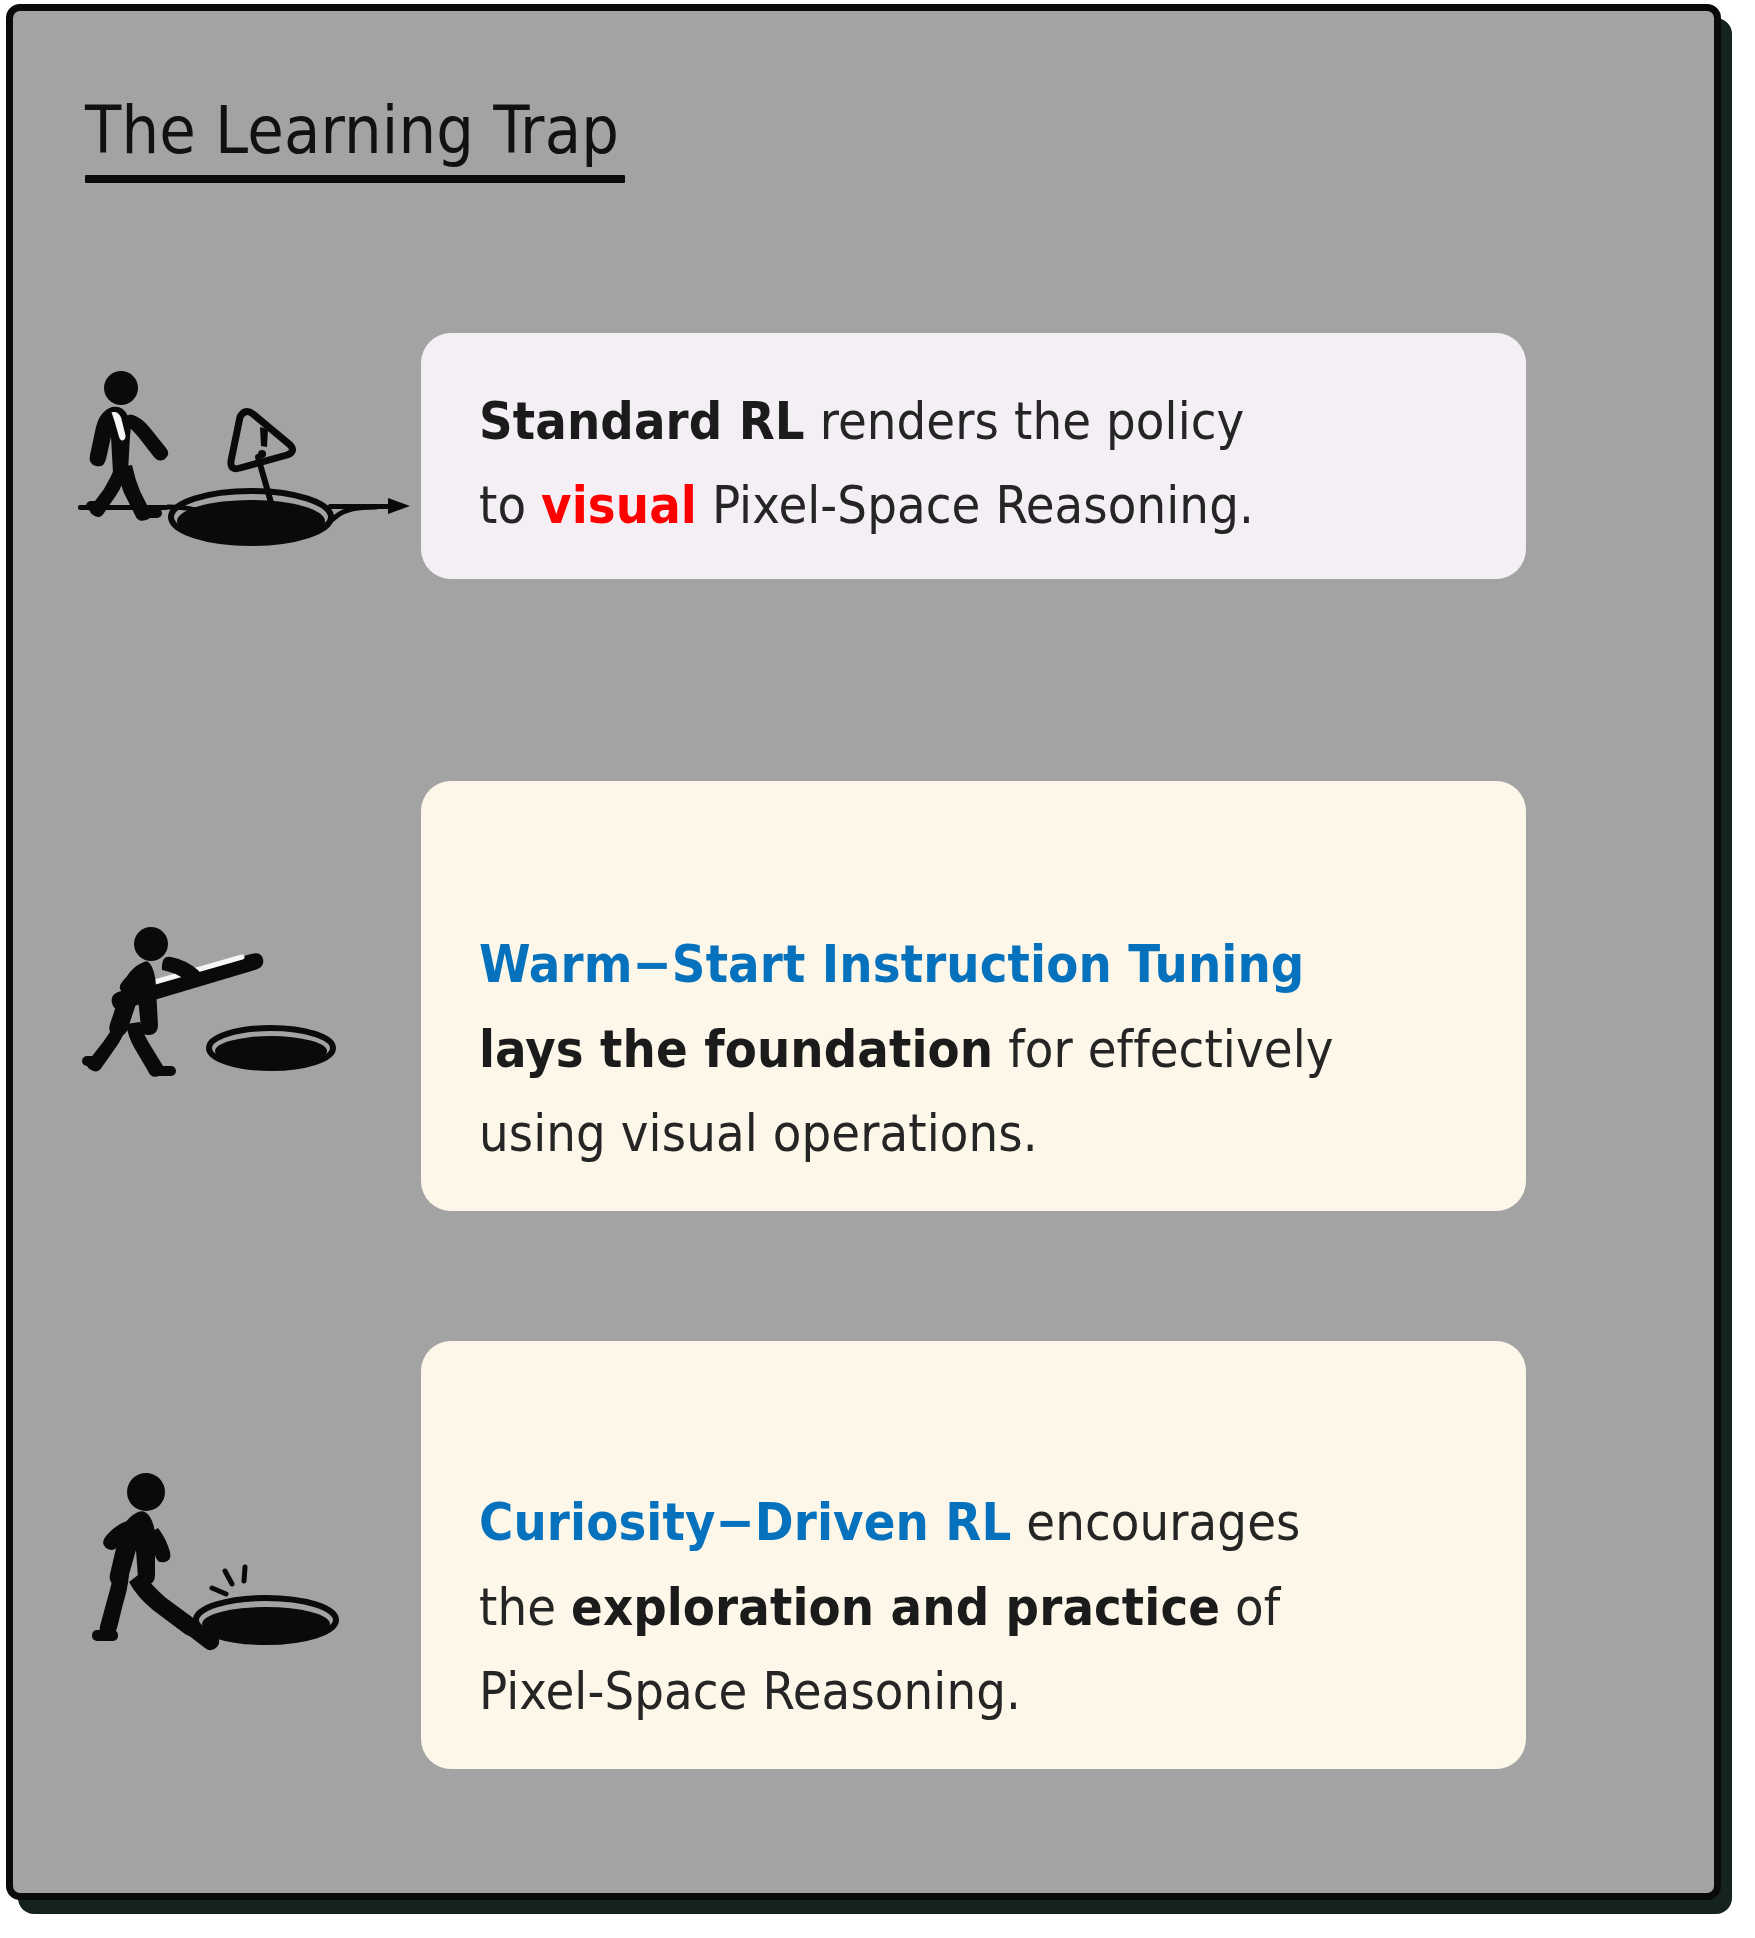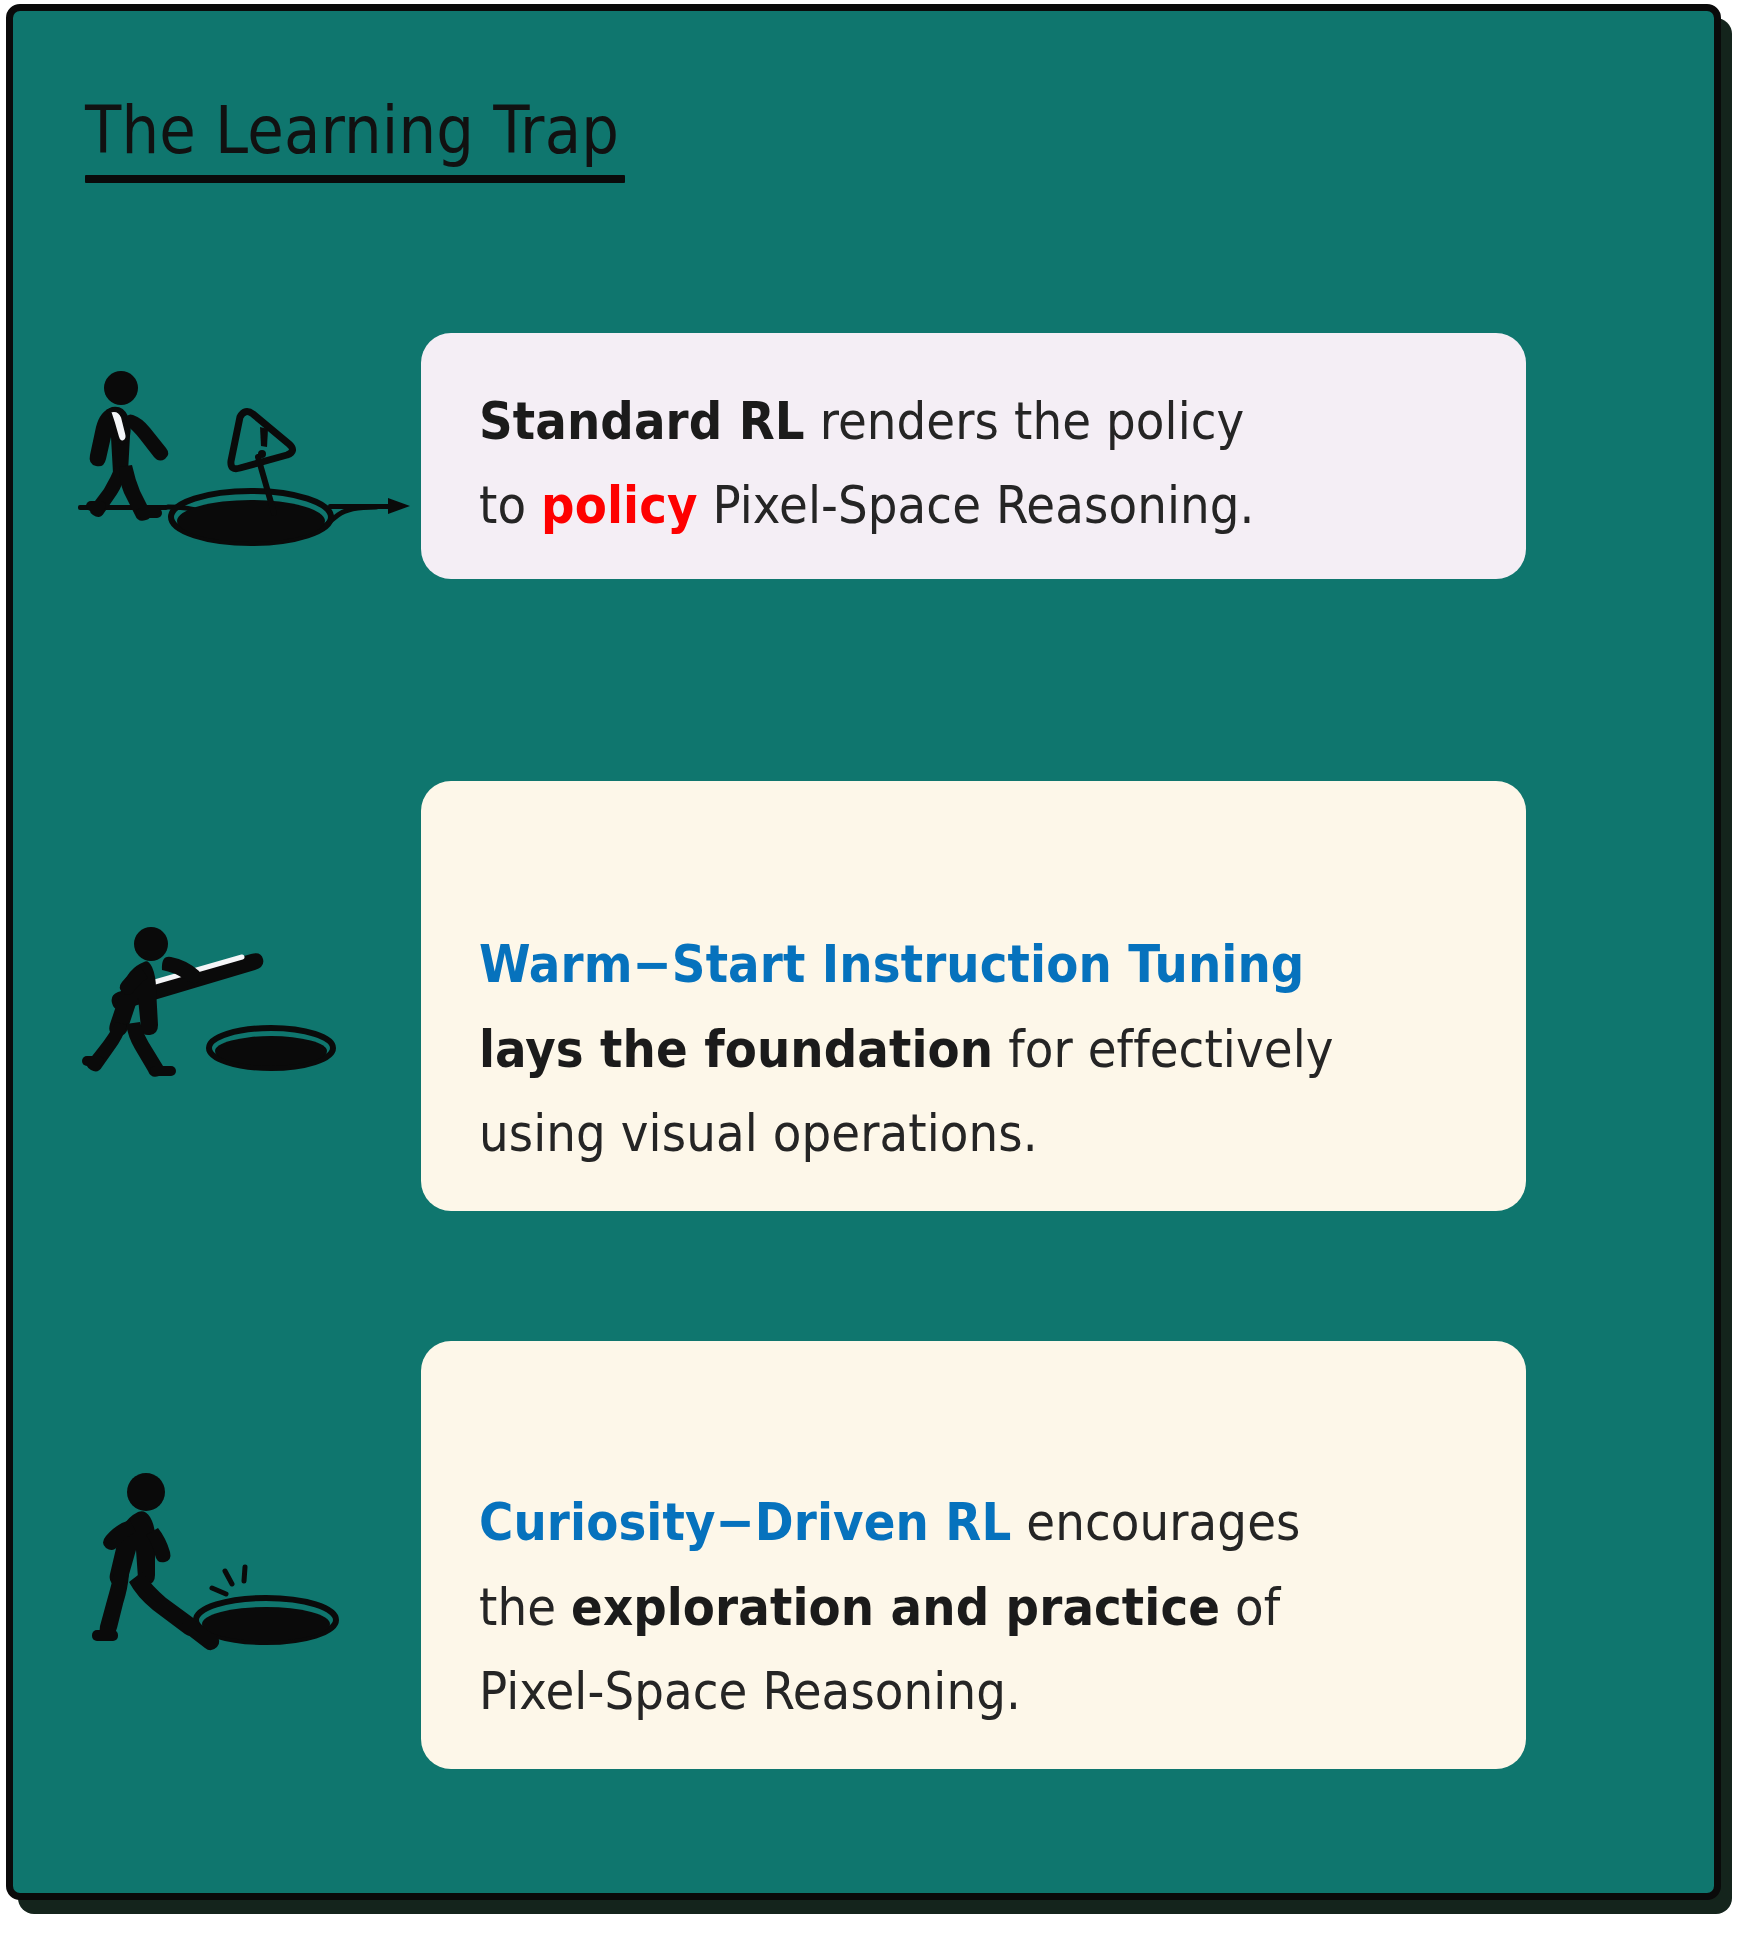--- a/index.html
+++ b/index.html
@@ -24,21 +24,21 @@
     position: absolute;
     left: 18px; top: 18px;
     width: 1714px; height: 1896px;
     background: #14241c;
     border-radius: 16px;
   }
   .panel {
     position: absolute;
     left: 6px; top: 4px;
     width: 1715px; height: 1896px;
-    background: #0f766e;
+    background: #a3a3a3;
     border: 7px solid #0a0a0a;
     border-radius: 14px;
     box-sizing: border-box;
     overflow: hidden;
   }
 
   
   .title-block {
     position: absolute;
     left: 72px;
@@ -174,21 +174,21 @@
             <path d="M56 104 q3 14 8 26 l10 20 q3 7 -4 9 q-8 3 -11 -5 l-11 -22 q-5 -12 -5 -26 z"></path>
 
             <rect x="10" y="140" width="20" height="10" rx="5"></rect>
             <rect x="60" y="147" width="26" height="10" rx="5"></rect>
           </g>
         </svg>
       </div>
       <div class="card">
         <div class="card-text">
           <span style="font-weight:700;color:#1b1b1b;">Standard RL</span><span> renders the policy</span><br>
-          <span>to </span><span class="hl-red">policy</span><span> Pixel-Space Reasoning.</span>
+          <span>to </span><span class="hl-red">visual</span><span> Pixel-Space Reasoning.</span>
         </div>
       </div>
     </div>
 
     <div class="row" id="row3">
       <div class="row-icon">
         <svg class="pictogram" width="340" height="210" viewBox="0 0 340 210">
 
           <ellipse cx="190" cy="170" rx="70" ry="22" fill="none" stroke="#0a0a0a" stroke-width="6"></ellipse>
           <ellipse cx="190" cy="174" rx="64" ry="17" fill="#0a0a0a"></ellipse>

